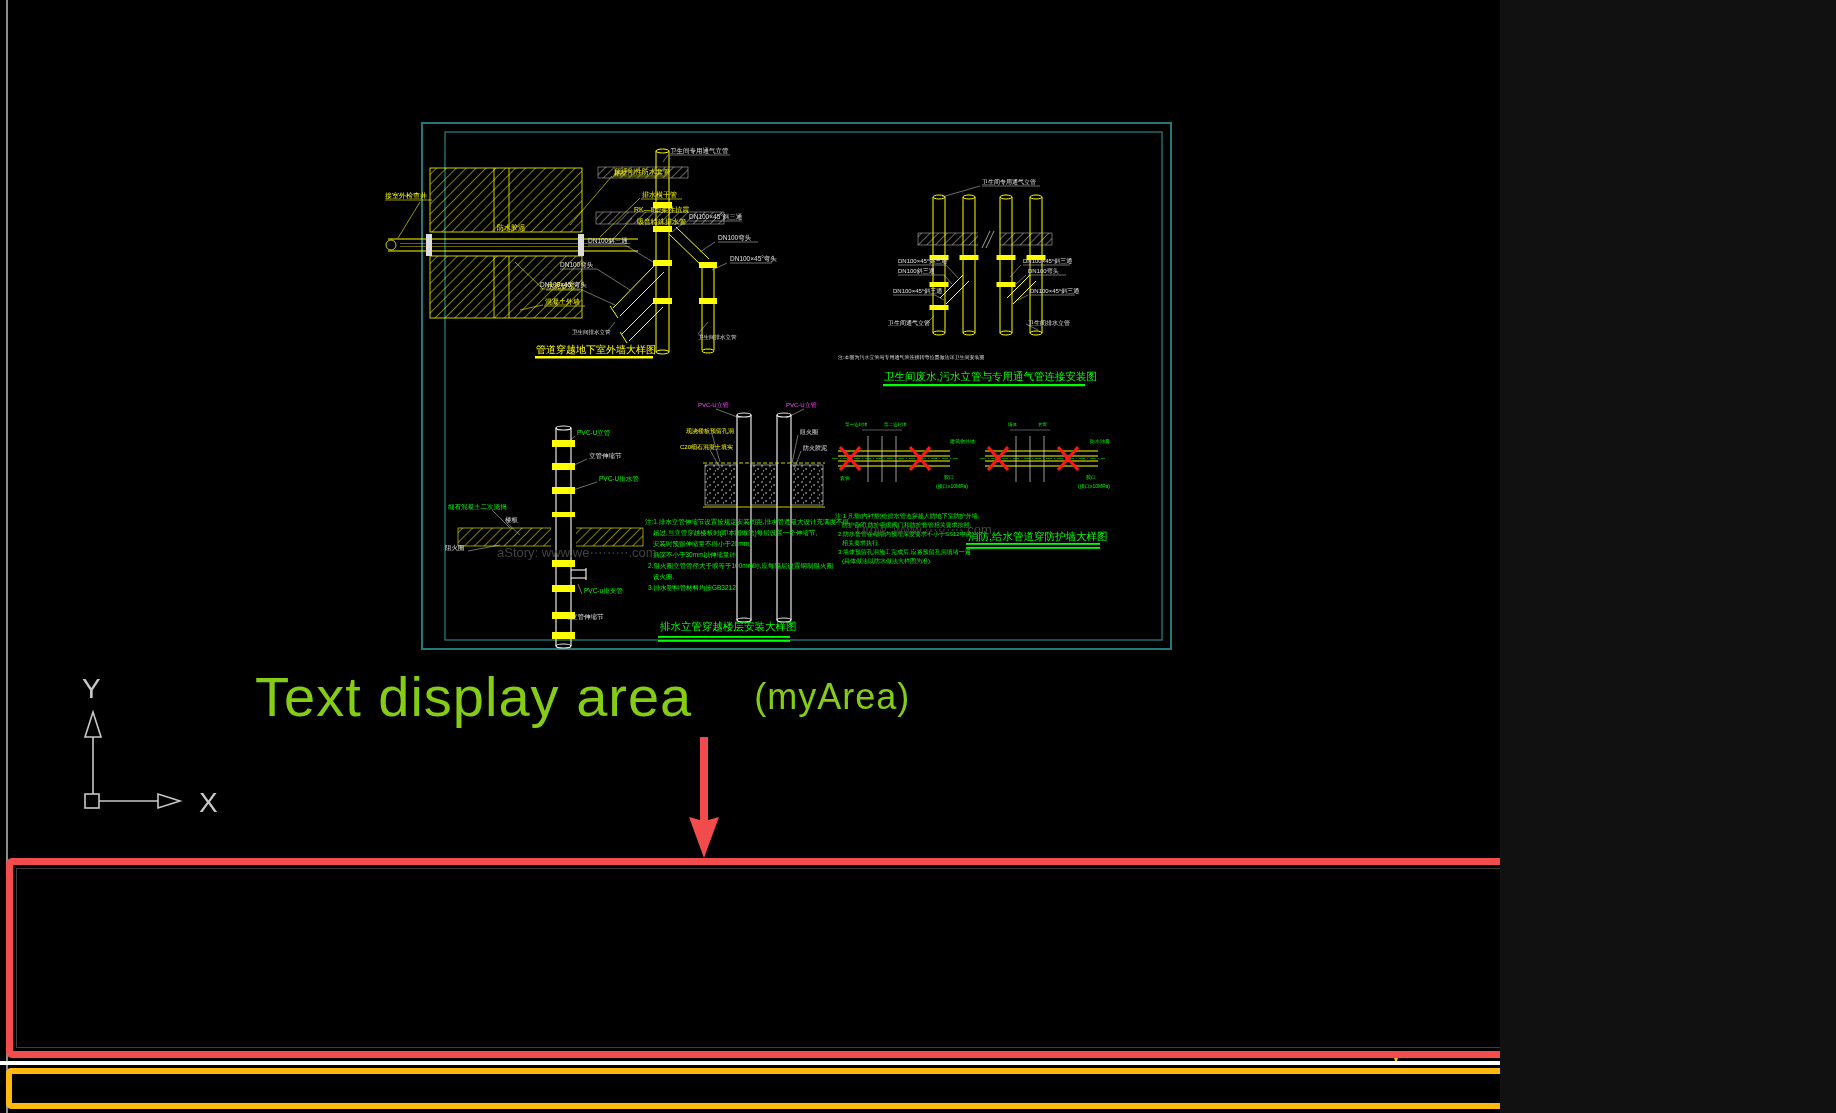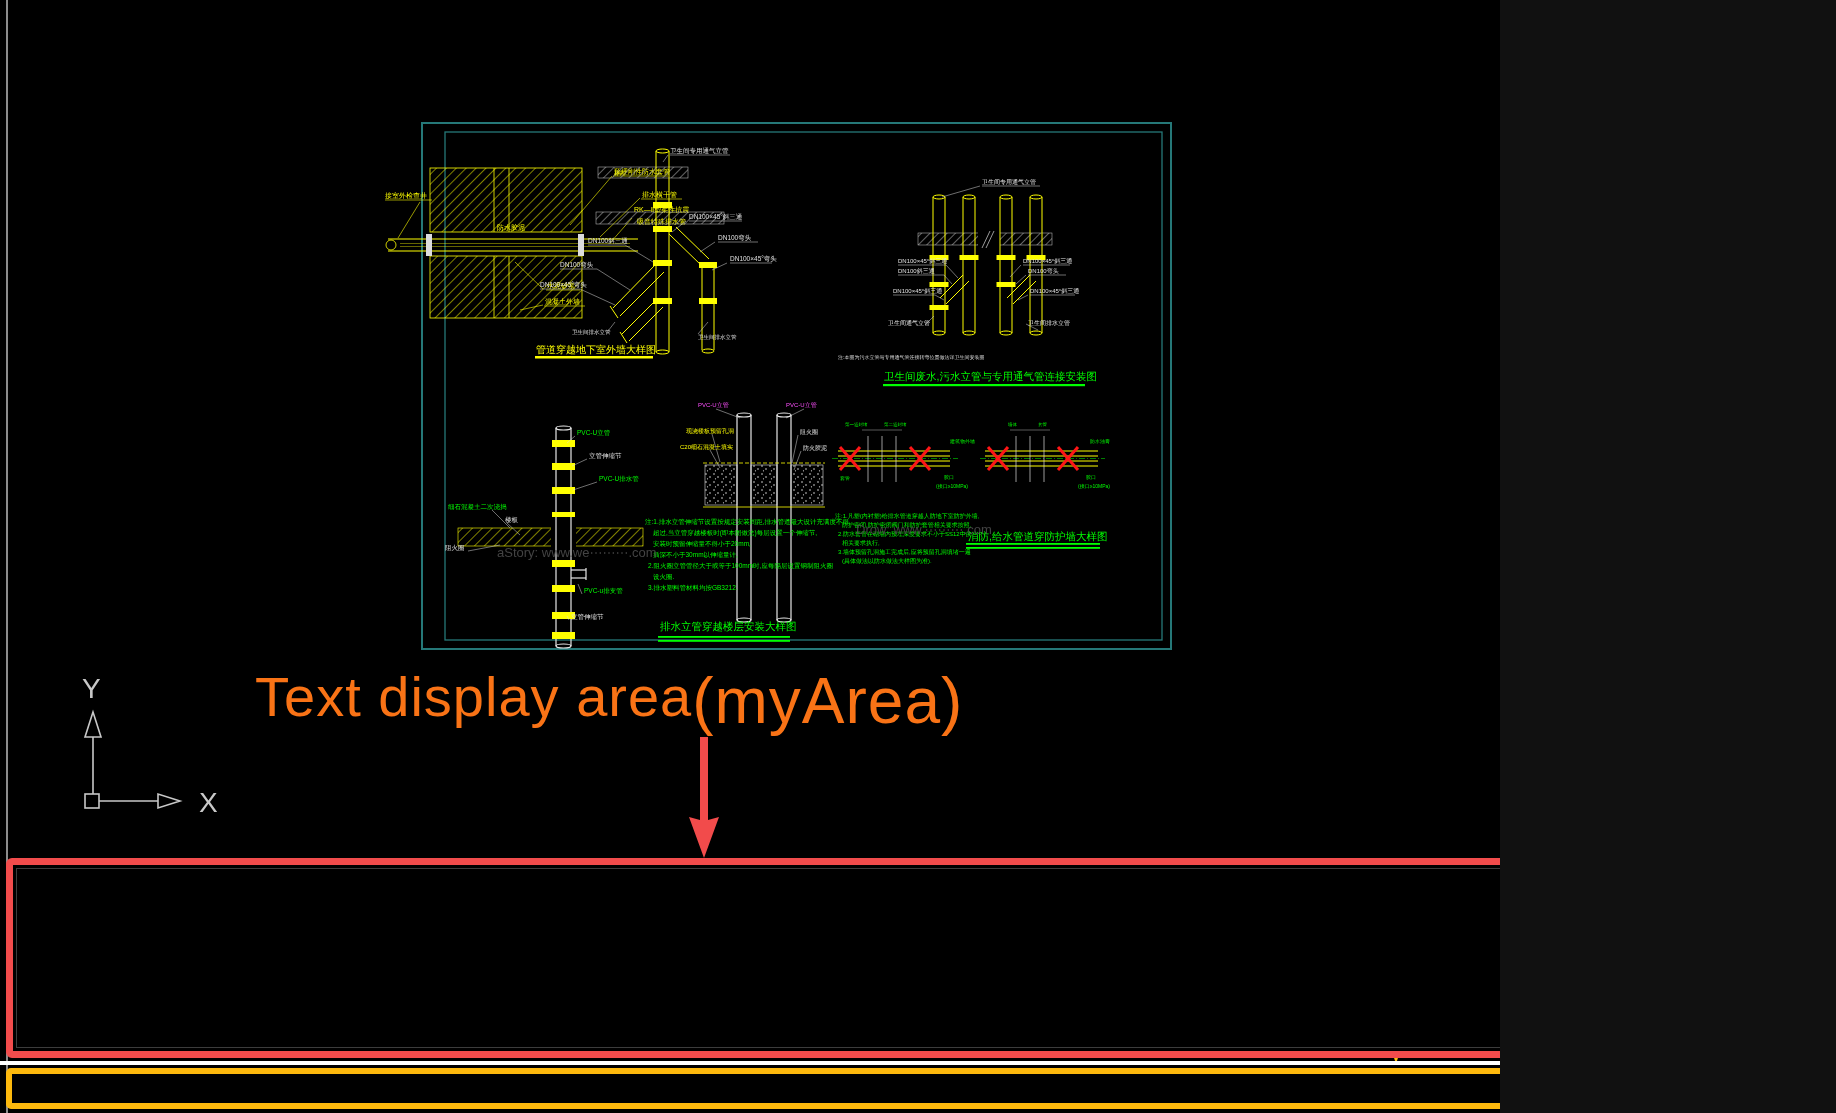--- a/index.html
+++ b/index.html
@@ -2,24 +2,24 @@
 <html><head>
 <meta charset="utf-8">
 <style>
   html,body{margin:0;padding:0;background:#111;}
   .canvas{position:relative;width:1500px;height:1113px;background:#000;overflow:hidden;
           font-family:"Liberation Sans",sans-serif;}
   .frame-line{position:absolute;top:0;width:2px;height:1113px;background:#8c8c8c;}
   .cad-svg{position:absolute;left:370px;top:115px;width:815px;height:545px;}
   .ucs-svg{position:absolute;left:60px;top:655px;width:180px;height:170px;}
   .arrow-svg{position:absolute;}
-  .area-label{position:absolute;left:255px;top:664px;display:flex;align-items:flex-start;
-              color:#f97316;letter-spacing:1px;white-space:nowrap;}
+  .area-label{position:absolute;left:255px;top:664px;display:flex;align-items:center;
+              color:#84cc16;letter-spacing:1px;white-space:nowrap;gap:32px;}
   .area-label .big{font-size:56px;font-weight:400;}
-  .area-label .small{font-size:64px;font-weight:400;margin-left:0;}
+  .area-label .small{font-size:36px;font-weight:400;margin-left:30px;}
   .input-label{position:absolute;left:1054px;top:870px;display:flex;align-items:baseline;
                white-space:nowrap;}
   .input-label .big{font-size:58px;font-weight:700;color:#ffb60d;letter-spacing:1px;}
   .input-label .small{font-size:46px;font-weight:400;color:#ffc20e;margin-left:10px;}
   .red-box{position:absolute;left:6px;top:858px;width:1824px;height:200px;
            border:7px solid #f24c4c;border-radius:6px;background:#000;box-sizing:border-box;}
   .red-box .inner-line{position:absolute;left:3px;top:3px;right:3px;bottom:3px;
            border:1px solid #3c3c3c;}
   .red-box textarea{position:absolute;left:5px;top:5px;width:calc(100% - 10px);
            height:calc(100% - 10px);background:transparent;border:none;outline:none;

